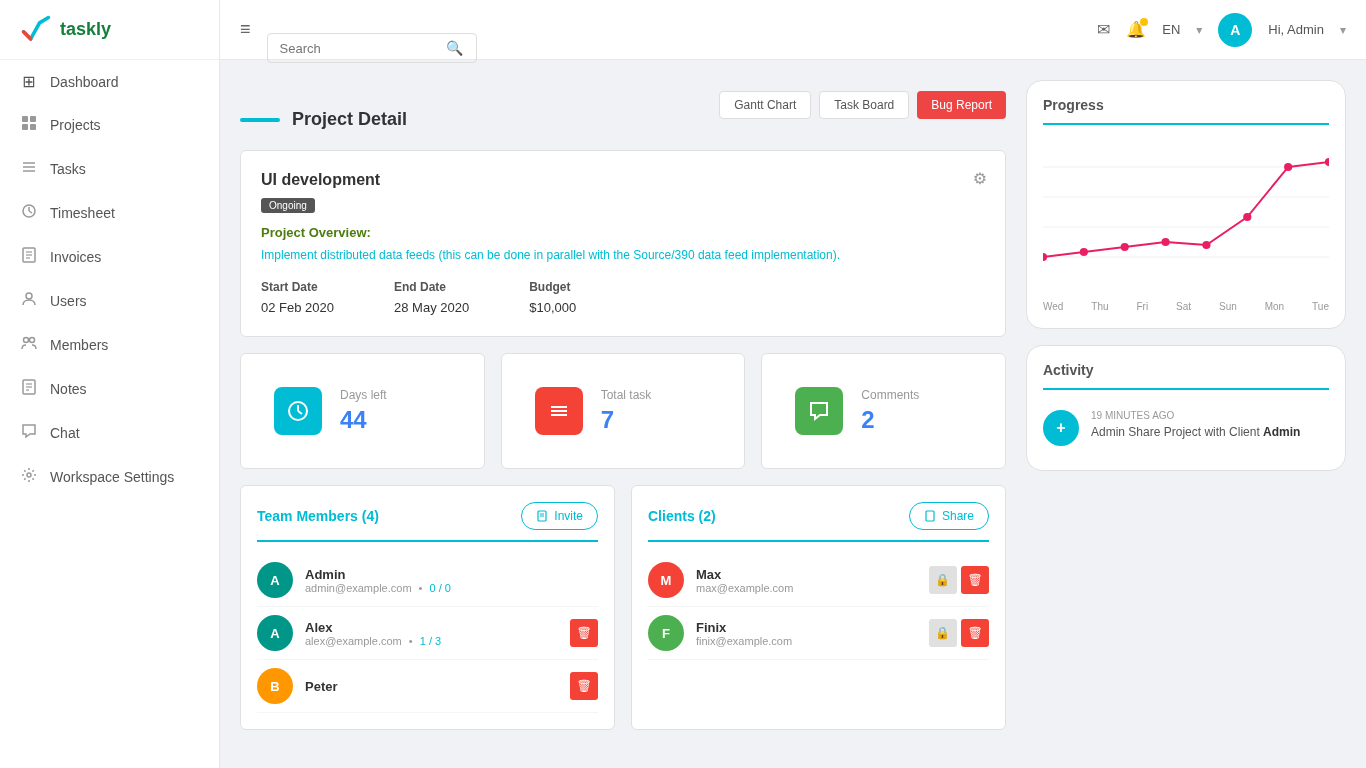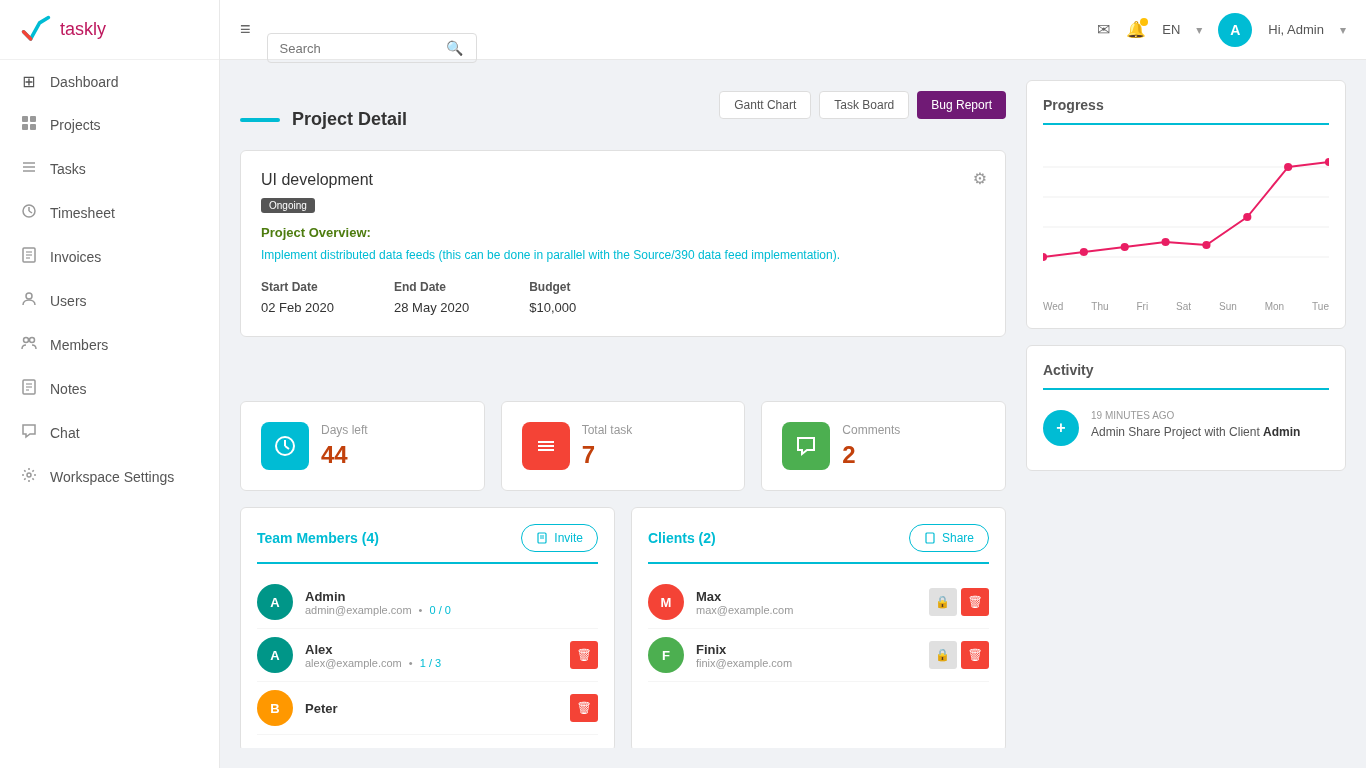--- a/index.html
+++ b/index.html
@@ -18,21 +18,21 @@
     .logo-area {
       padding: 14px 20px;
       display: flex;
       align-items: center;
       border-bottom: 1px solid #f0f0f0;
       height: 60px;
     }
     .logo-icon {
       width: 32px; height: 32px; margin-right: 8px;
     }
-    .logo-text { font-size: 18px; font-weight: 400; color: #be185d; }
+    .logo-text { font-size: 18px; font-weight: 700; color: #15803d; }
     .nav-item {
       display: flex; align-items: center;
       padding: 12px 20px;
       color: #555;
       cursor: pointer;
       font-size: 14px;
       gap: 12px;
     }
     .nav-icon { font-size: 16px; width: 18px; text-align: center; }
 
@@ -116,34 +116,34 @@
     .header-btns { display: flex; gap: 8px; }
     .btn-outline {
       padding: 6px 14px; border-radius: 4px;
       border: 1px solid #ddd;
       background: #fff;
       font-size: 12px; color: #555;
       cursor: pointer;
     }
     .btn-primary {
       padding: 6px 14px; border-radius: 4px;
-      border: none; background: #701a75;
+      border: none; background: #ef4444;
       font-size: 12px; color: #fff;
       cursor: pointer;
     }
 
     
     .project-card {
       background: #fff;
       border: 1px solid #e0e0e0;
       border-radius: 6px;
       padding: 20px;
       position: relative;
     }
-    .project-name { font-size: 16px; font-weight: 400; color: #333; margin-bottom: 6px; }
+    .project-name { font-size: 16px; font-weight: 700; color: #333; margin-bottom: 6px; }
     .badge-ongoing {
       display: inline-block;
       background: #555; color: #fff;
       font-size: 10px; padding: 2px 8px; border-radius: 3px;
       margin-bottom: 12px;
     }
     .project-overview-label { font-size: 13px; font-weight: 600; color: #4d7c0f; margin-bottom: 6px; }
     .project-overview-text { font-size: 12px; color: #00bcd4; margin-bottom: 16px; line-height: 1.5; }
     .project-meta { display: flex; gap: 60px; }
     .meta-item label { font-size: 12px; color: #555; font-weight: 600; display: block; margin-bottom: 4px; }
@@ -156,36 +156,35 @@
     
     .stats-row {
       display: flex;
       gap: 16px;
     }
     .stat-card {
       flex: 1;
       background: #fff;
       border: 1px solid #e0e0e0;
       border-radius: 6px;
-      padding: 20px;
+      padding: 33px;
       display: flex;
       align-items: center;
-      gap: 12px;
-      margin-top: 48px;
+      gap: 18px;
     }
     .stat-icon-box {
       width: 48px; height: 48px; border-radius: 8px;
       display: flex; align-items: center; justify-content: center;
       font-size: 20px; color: #fff; flex-shrink: 0;
     }
     .stat-icon-box.blue { background: #00bcd4; }
     .stat-icon-box.red { background: #f44336; }
     .stat-icon-box.green { background: #4caf50; }
     .stat-label { font-size: 12px; color: #999; margin-bottom: 4px; }
-    .stat-value { font-size: 24px; font-weight: 700; color: #c2410c; }
+    .stat-value { font-size: 24px; font-weight: 700; color: #3b82f6; }
 
     
     .bottom-row {
       display: flex;
       gap: 16px;
     }
     .team-card, .clients-card {
       flex: 1;
       background: #fff;
       border: 1px solid #e0e0e0;
@@ -244,21 +243,21 @@
       width: 320px;
       display: flex;
       flex-direction: column;
       gap: 16px;
       overflow-y: auto;
       flex-shrink: 0;
     }
     .progress-card, .activity-card {
       background: #fff;
       border: 1px solid #e0e0e0;
-      border-radius: 6px;
+      border-radius: 16px;
       padding: 16px;
     }
     .right-card-title {
       font-size: 14px; font-weight: 600; color: #555;
       border-bottom: 2px solid #00bcd4;
       padding-bottom: 10px;
       margin-bottom: 12px;
     }
 
     

